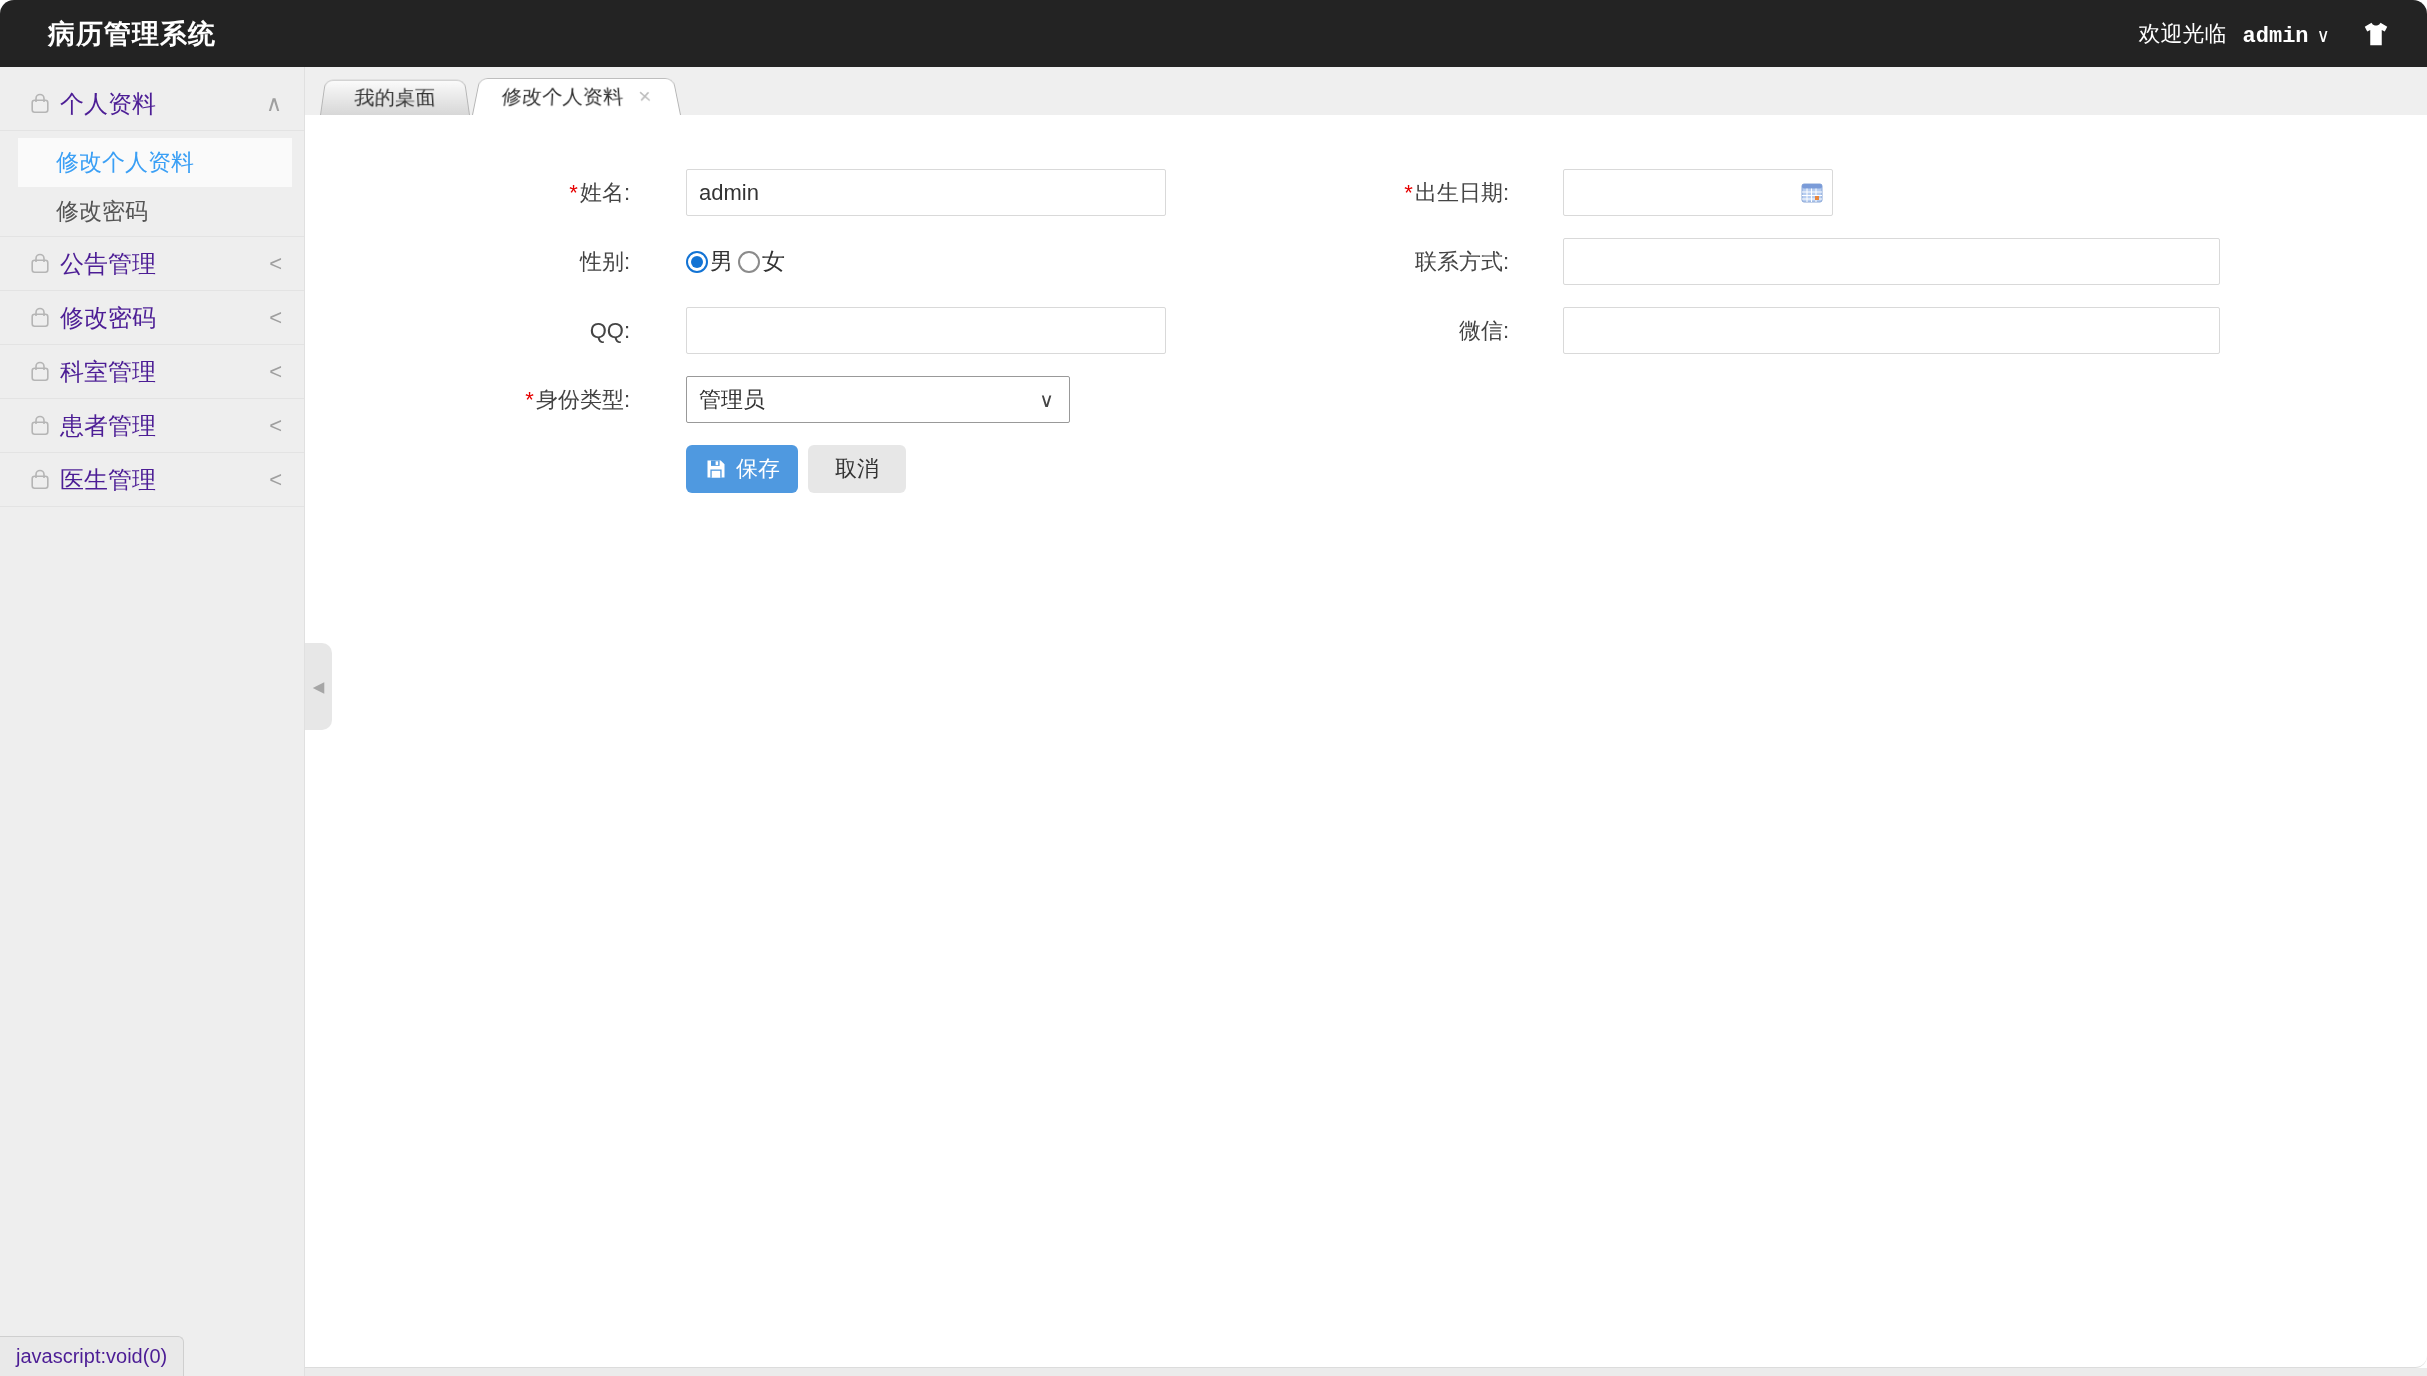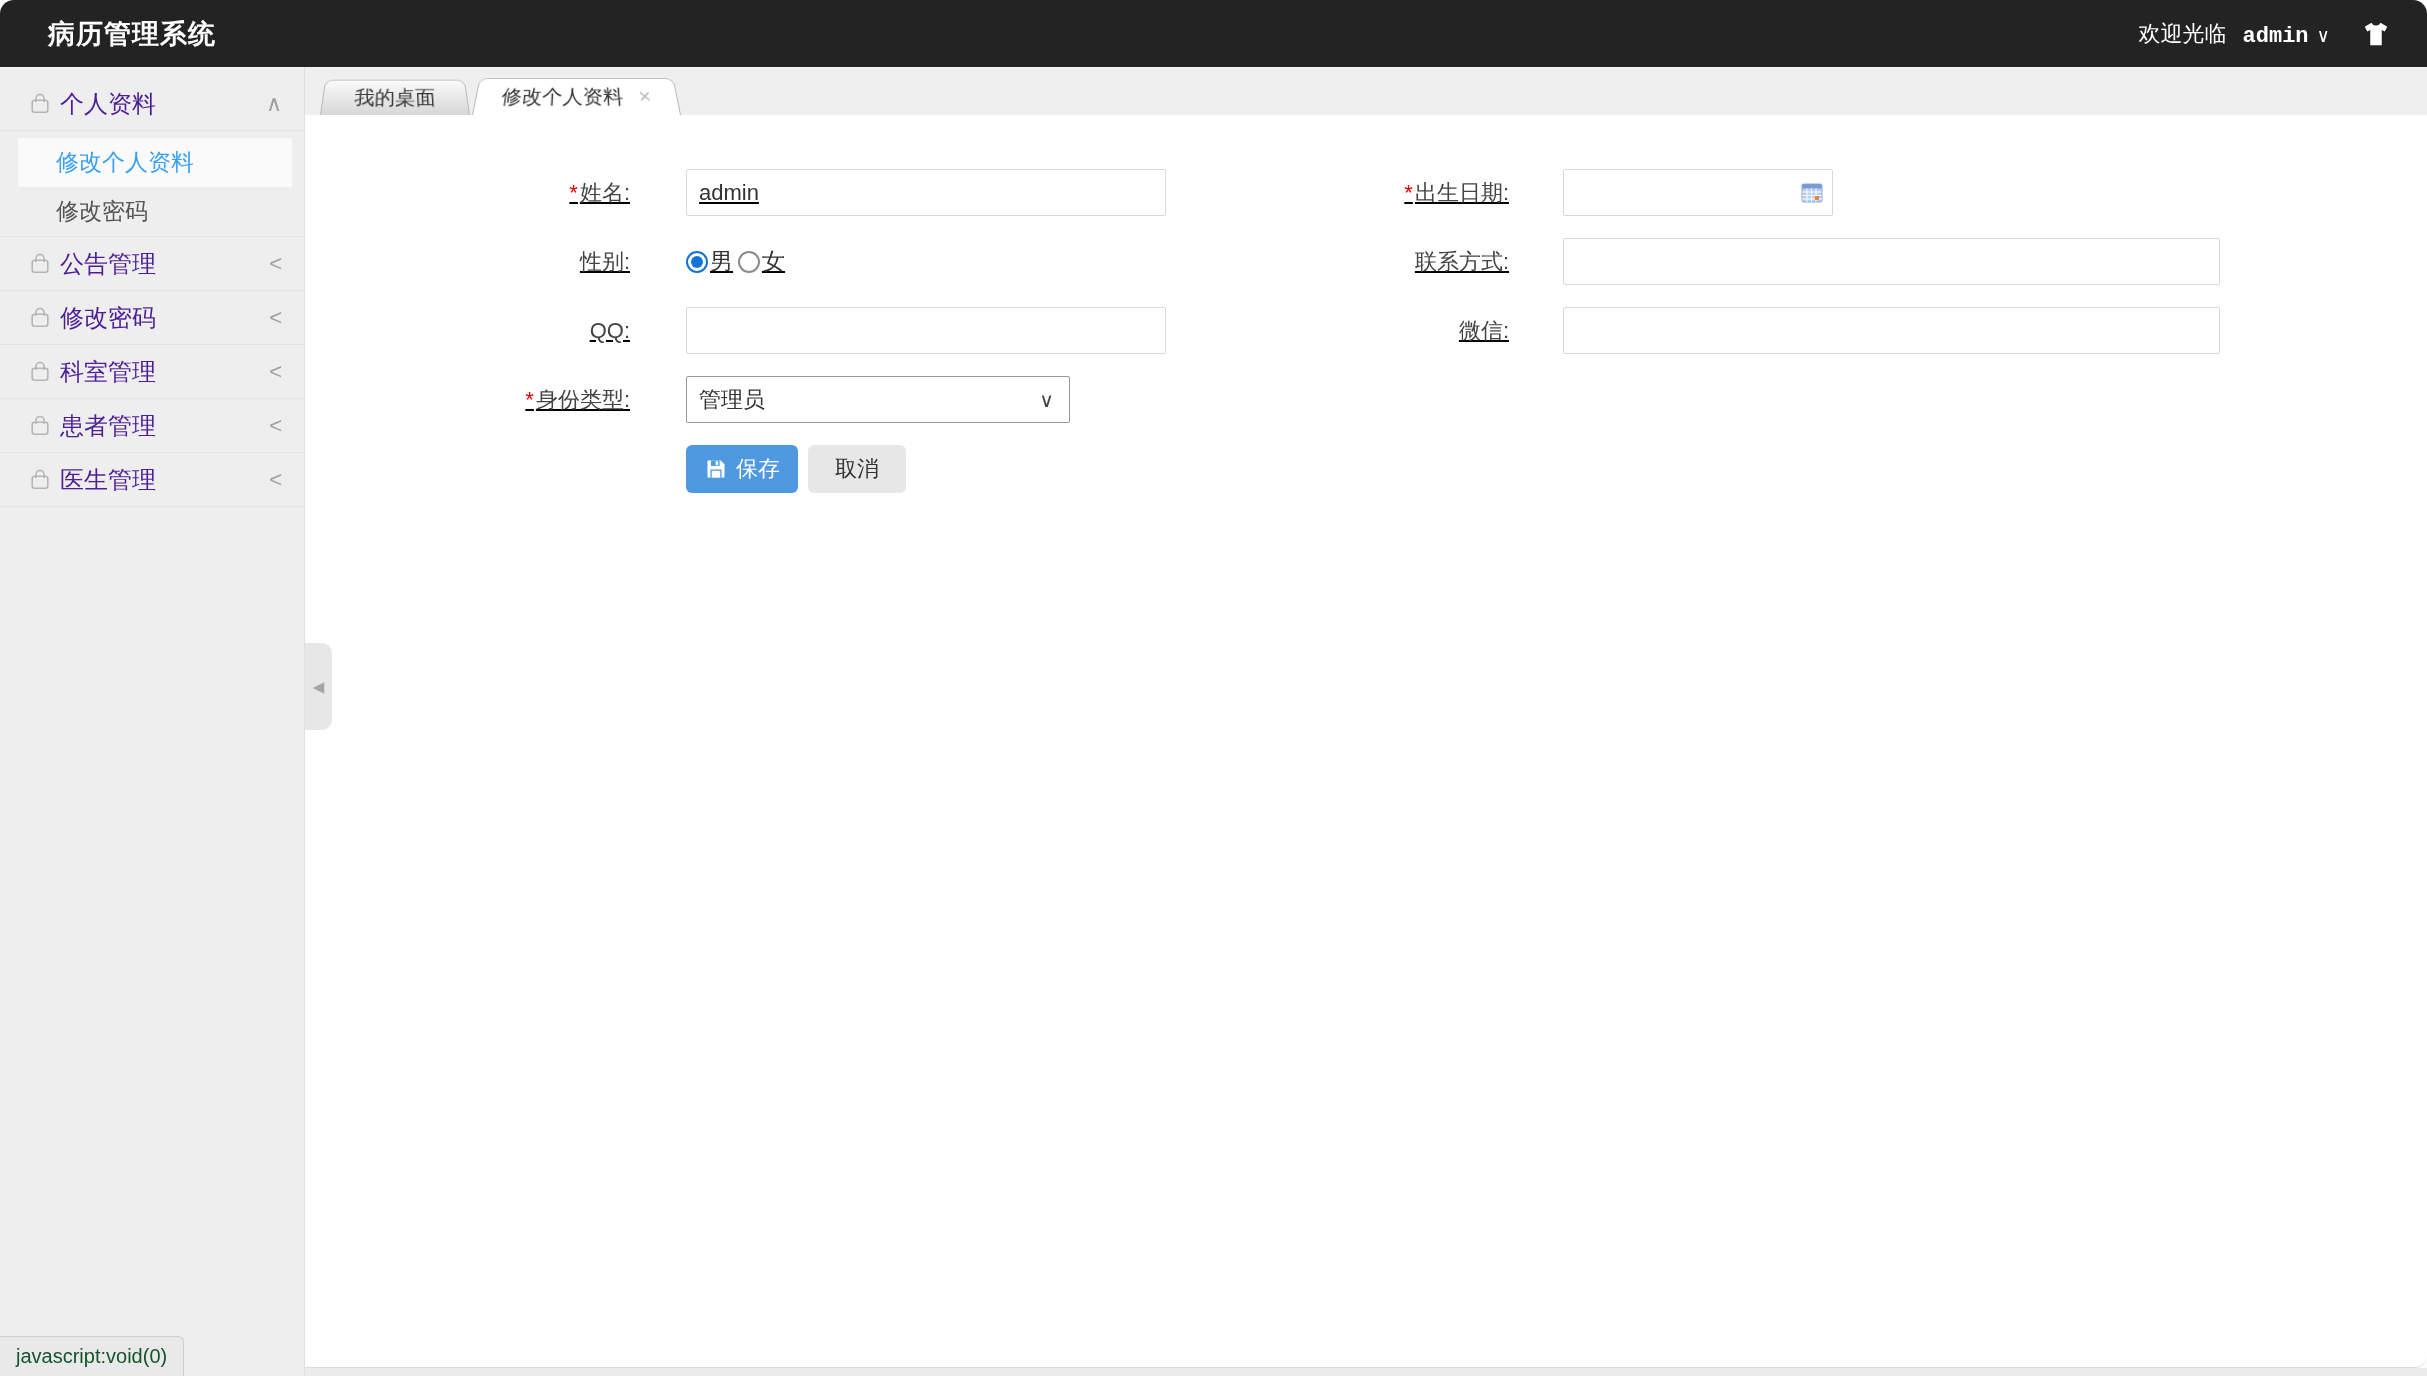--- a/index.html
+++ b/index.html
@@ -64,21 +64,21 @@
     border-radius:0 0 12px 0; border-bottom:1px solid #dcdcdc; padding-top:54px;
   }
   .collapse-handle {
     position:absolute; left:0; top:576px; width:27px; height:87px;
     background:#e7e7e7; border-radius:0 10px 10px 0; z-index:3; cursor:pointer;
     display:flex; align-items:center; justify-content:center;
     color:#a6a6a6; font-size:15px;
   }
   .bottomstrip { position:absolute; left:305px; right:0; bottom:0; height:8px; background:#ebebeb; }
   
-  .frow { display:flex; align-items:center; height:47px; margin-bottom:22px;text-decoration:underline; }
+  .frow { display:flex; align-items:center; height:47px; margin-bottom:22px; }
   .cell-lbl-l { width:381px; text-align:right; padding-right:56px; font-size:22px; color:#444; white-space:nowrap; }
   .cell-fld-l { width:480px; display:flex; align-items:center; }
   .cell-lbl-r { width:397px; text-align:right; padding-right:54px; font-size:22px; color:#444; white-space:nowrap; }
   .cell-fld-r { width:657px; display:flex; align-items:center; }
   .req { color:#e60000; margin-right:2px; }
   input.txt {
     width:100%; height:47px; border:1px solid #d9d9d9; border-radius:2px;
     padding:0 12px; font-size:22px; color:#333; font-family:inherit; outline:none; background:#fff;
   }
   .datewrap { position:relative; width:270px; }
@@ -107,21 +107,21 @@
   .btn-save svg { margin-right:8px; }
   .btn-cancel {
     height:48px; padding:0 27px; background:#e7e7e7; border:none; border-radius:6px;
     color:#333; font-size:22px; margin-left:10px; font-family:inherit; cursor:pointer;
   }
   
   .statusbar {
     position:absolute; left:0; bottom:0; z-index:5;
     background:#e9e9e9; border:1px solid #cfcfcf; border-left:none; border-bottom:none;
     border-top-right-radius:6px; height:40px; line-height:38px; padding:0 16px;
-    font-size:20px; color:#14532d;
+    font-size:20px; color:#4c1d95;
   }
 </style>
 </head>
 <body>
 
 <div class="header">
   <div class="header-title">病历管理系统</div>
   <div class="header-right">
     <span class="welcome">欢迎光临</span>
     <span class="user-menu">

